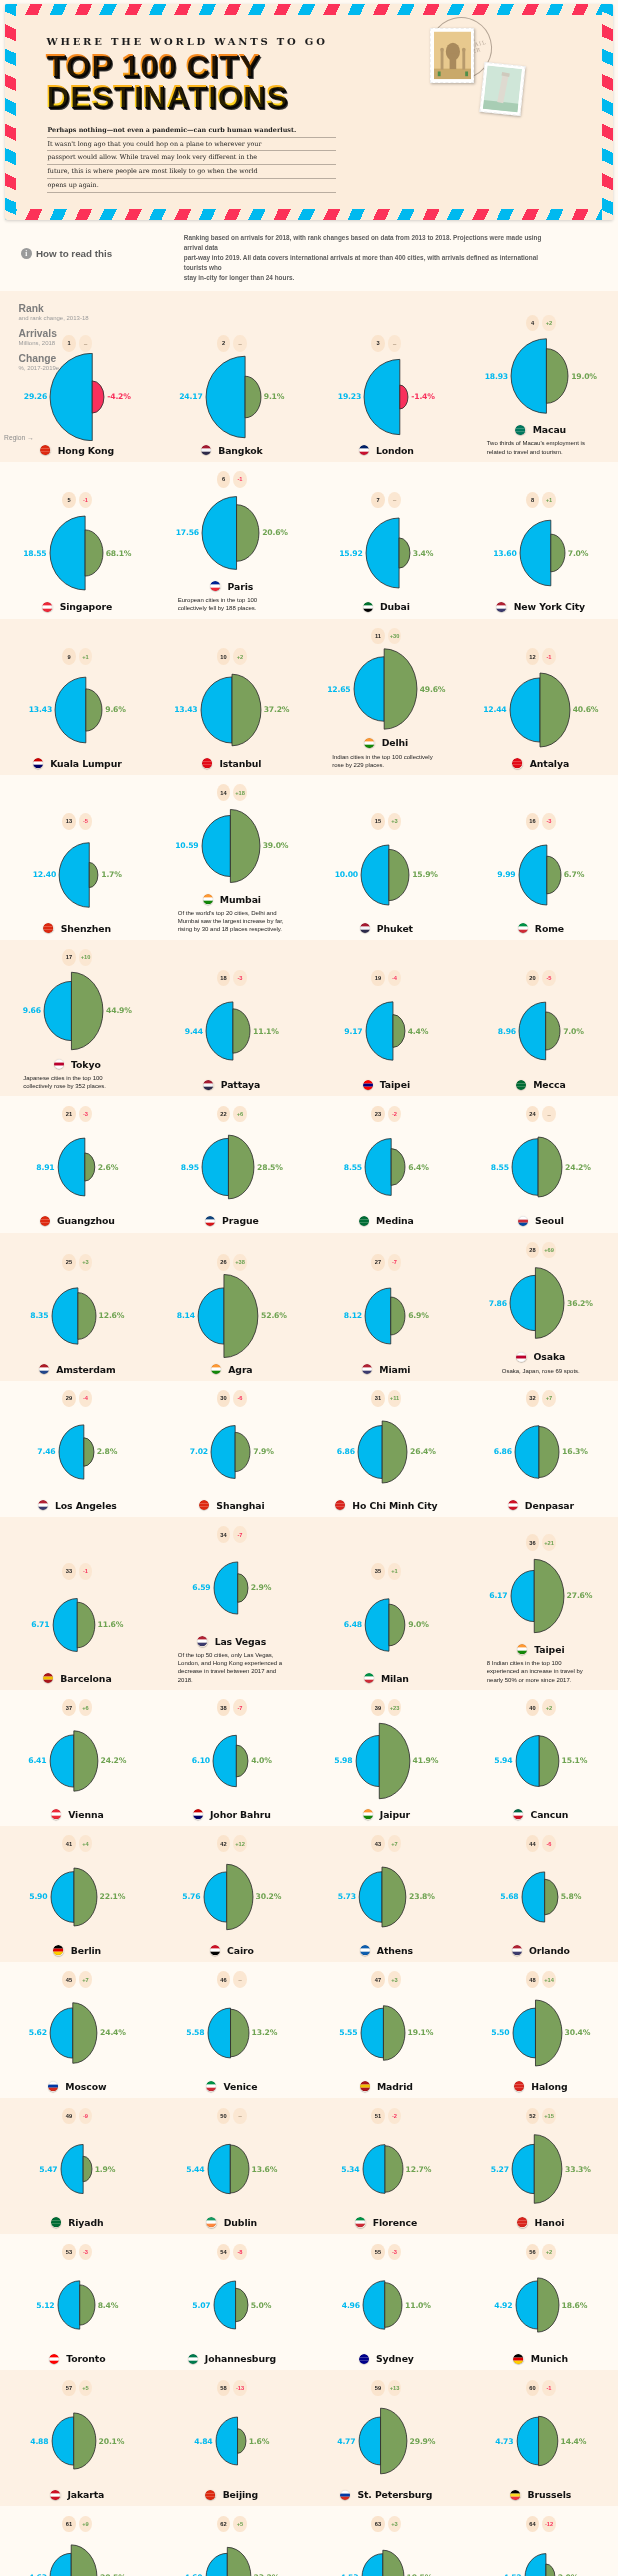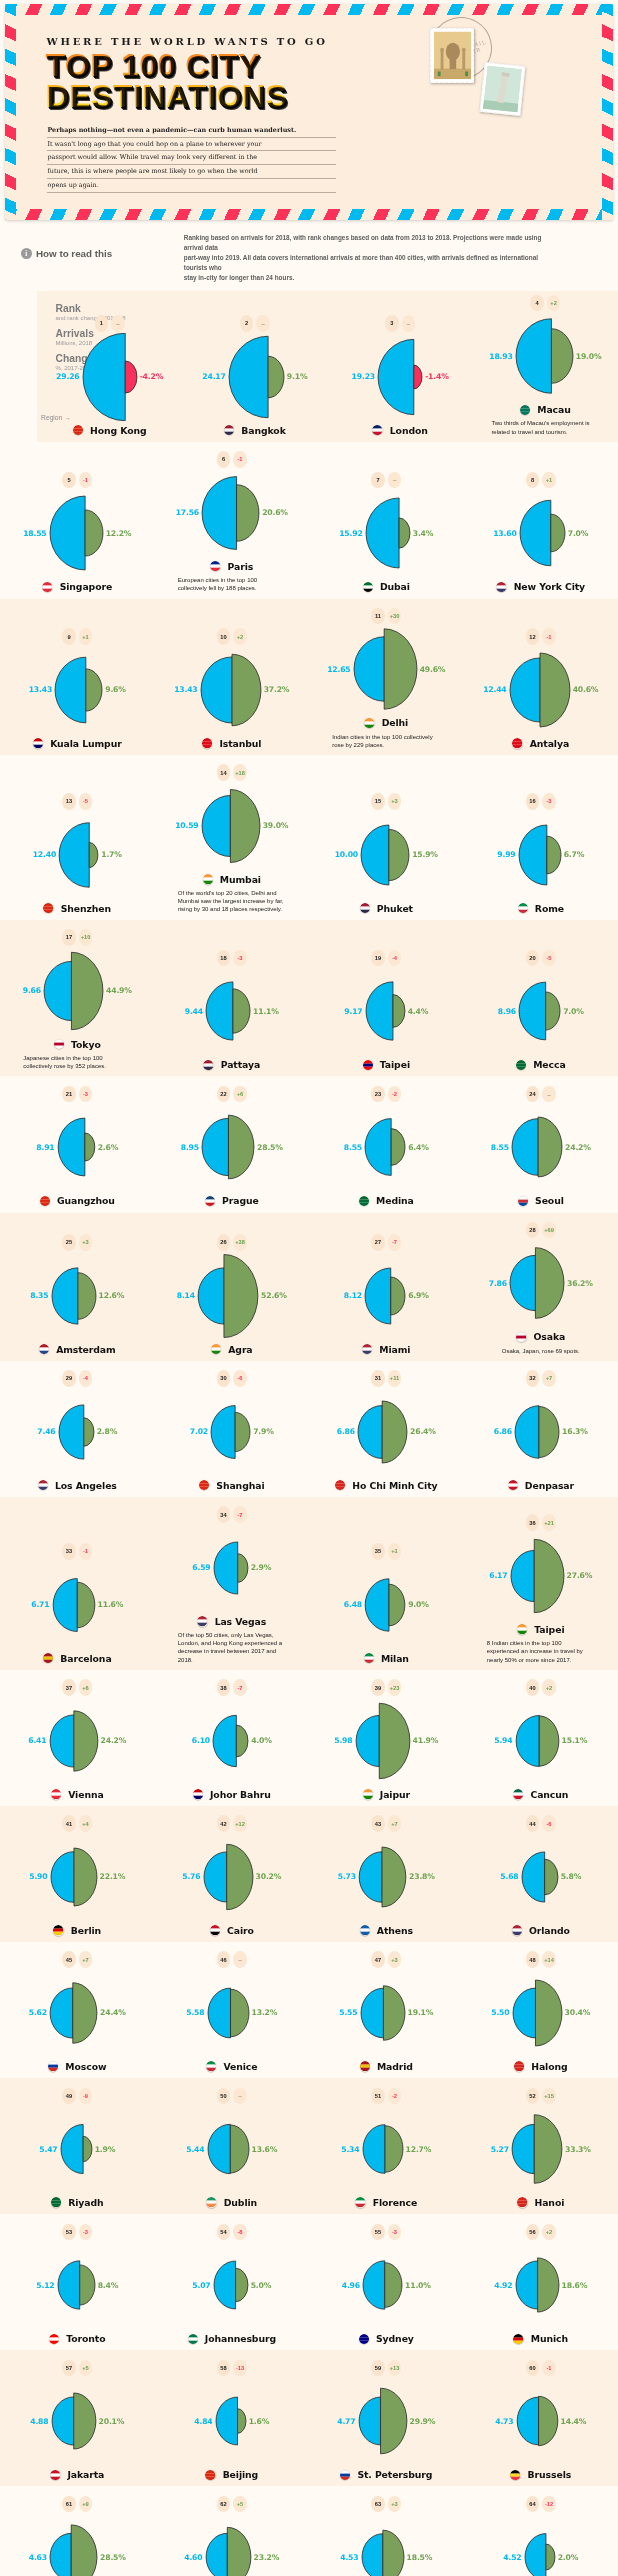--- a/index.html
+++ b/index.html
@@ -221,21 +221,21 @@
       <span>How to read this</span>
     </div>
     <div class="howto-note">
       <div>Ranking based on arrivals for 2018, with rank changes based on data from 2013 to 2018. Projections were made using arrival data</div>
       <div>part-way into 2019. All data covers international arrivals at more than 400 cities, with arrivals defined as international tourists who</div>
       <div>stay in-city for longer than 24 hours.</div>
     </div>
   </div>
 
   <div id="bands">
-      <div class="band alt" style="position: relative; padding-top: 4px; margin-left: 37px;">
+      <div class="band alt" style="position: relative; padding-top: 24px;">
         <div class="legend-labels">
           <div class="lg">
             <div class="t">Rank</div>
             <div class="s">and rank change, 2013-18</div>
           </div>
           <div class="lg">
             <div class="t">Arrivals</div>
             <div class="s">Millions, 2018</div>
           </div>
           <div class="lg">
@@ -384,21 +384,21 @@
               <div class="pill chg down">-1</div>
             </div>
             <div class="vizrow">
               <span class="arrival-num">18.55</span>
               <span class="halves">
                 <svg width="55" height="88" viewBox="0 0 106.82680796577127 170">
                   <path d="M 70.14317365641321 13.245495769605014 A 68.14317365641321 71.75450423039499 0 0 0 70.14317365641321 156.75450423039499 Z" fill="#00b9ef" stroke="#2b2b2b" stroke-width="1.6"></path>
                   <path d="M 70.14317365641321 40.152612323154486 A 34.683634309358055 44.847387676845514 0 0 1 70.14317365641321 129.84738767684553 Z" fill="#7ba05b" stroke="#2b2b2b" stroke-width="1.6"></path>
                 </svg>
               </span>
-              <span class="change-num pos">12.2%</span>
+              <span class="change-num pos">68.1%</span>
             </div>
             <div class="cityname">
               <span class="flag"><svg viewBox="0 0 20 20" width="10.3" height="10.3">
                   <defs>
                     <clipPath id="clSG">
                       <circle cx="10" cy="10" r="10"></circle>
                     </clipPath>
                   </defs>
                   <g clip-path="url(#clSG">
                     <rect width="20" height="7" fill="#ed2939"></rect>

